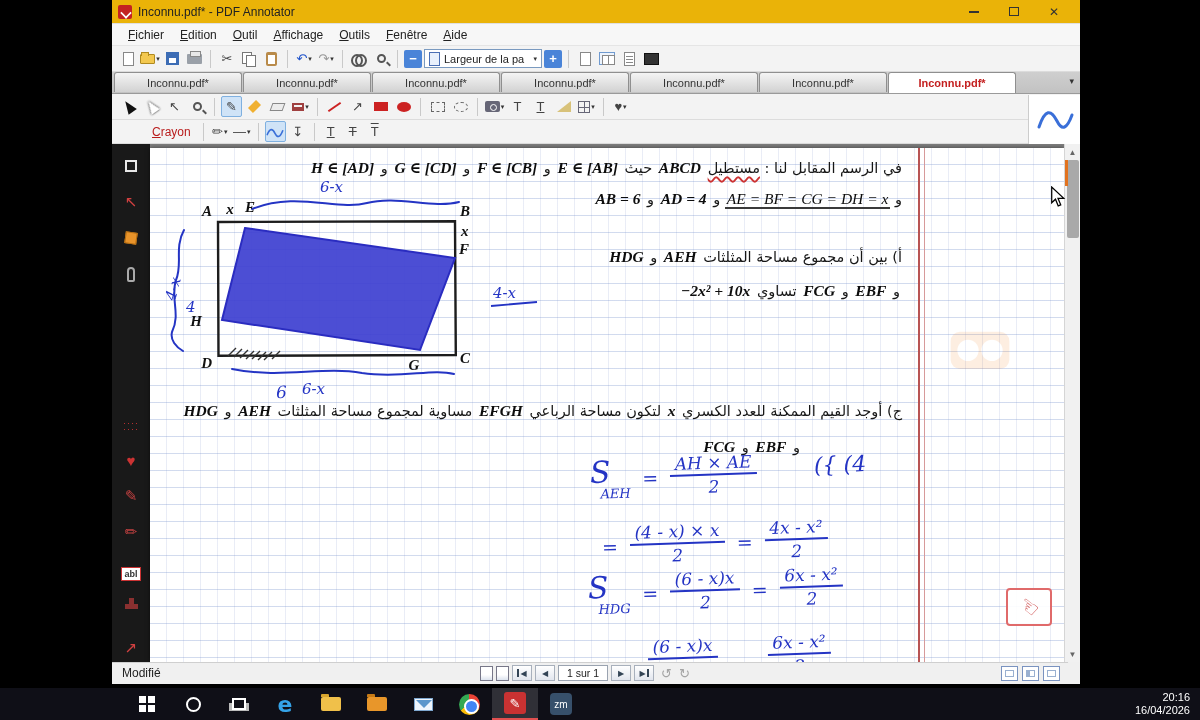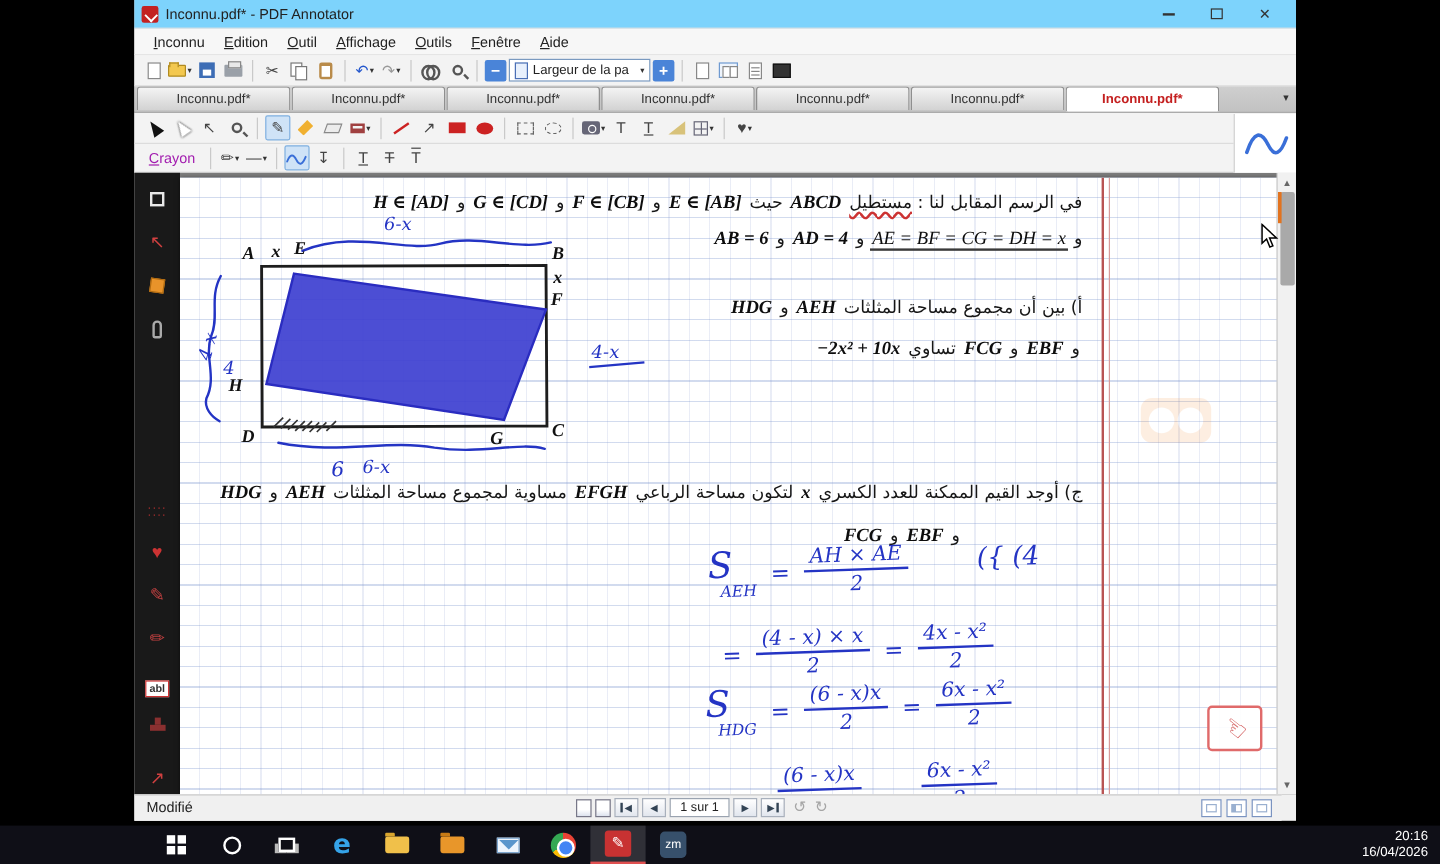--- a/index.html
+++ b/index.html
@@ -3,21 +3,21 @@
 <meta charset="utf-8">
 <style>
   * { margin:0; padding:0; box-sizing:border-box; }
   html,body { width:1200px; height:720px; background:#000; overflow:hidden;
               font-family:"Liberation Sans","DejaVu Sans",sans-serif; }
   .stage { position:relative; width:1200px; height:720px; background:#000; }
 
   
   .app { position:absolute; left:112px; top:0; width:968px; height:684px; background:#f0f0f0; }
 
-  .titlebar { height:24px; background:#7dd3fc; display:flex; align-items:center; padding:0 6px; border-bottom:1px solid #e0e0e0;}
+  .titlebar { height:24px; background:#eab308; display:flex; align-items:center; padding:0 6px; border-bottom:1px solid #e0e0e0;}
   .appico { width:14px; height:14px; background:#c32222; border-radius:2px; margin-right:6px; position:relative;}
   .appico::after{content:"";position:absolute;left:3px;top:3px;width:8px;height:8px;border-left:2px solid #fff;border-bottom:2px solid #fff;transform:rotate(-45deg) scale(.8);}
   .title { font-size:12px; color:#222; }
   .winbtns { margin-left:auto; display:flex; }
   .wb { width:40px; height:22px; display:flex; align-items:center; justify-content:center; font-size:12px; color:#333; }
   .minbar { width:10px; height:2px; background:#333; }
   .maxbox { width:10px; height:9px; border:1.5px solid #333; }
 
   .menubar { height:22px; background:#f7f7f7; display:flex; align-items:center; padding:0 8px; font-size:12px; color:#222; border-bottom:1px solid #e5e5e5;}
   .mitem { display:inline-block; padding:2px 8px; }
@@ -77,21 +77,21 @@
   .red-ell { width:14px; height:10px; background:#cc2222; border-radius:50%; }
   .dashrect { width:14px; height:10px; border:1.5px dashed #666; }
   .lasso { width:14px; height:10px; border:1.5px dashed #666; border-radius:50%; }
   .cam { width:15px; height:11px; background:#667; border-radius:2px; position:relative; }
   .cam::after{content:"";position:absolute;left:5px;top:3px;width:5px;height:5px;border:1.5px solid #fff;border-radius:50%;}
   .ruler { width:0; height:0; border-left:14px solid transparent; border-bottom:11px solid #d8c27a; }
   .sh-grid { width:12px; height:12px; border:1px solid #667; position:relative; }
   .sh-grid::after{content:"";position:absolute;left:5px;top:0;width:1px;height:10px;background:#667;box-shadow:-6px 5px 0 6px transparent;}
   .sh-grid::before{content:"";position:absolute;left:0;top:5px;width:10px;height:1px;background:#667;}
   .t-u { text-decoration:underline; } .t-s { text-decoration:line-through; } .t-o { text-decoration:overline; }
-  .crlabel { font-size:12px; color:#a21caf; padding:0 6px; }
+  .crlabel { font-size:12px; color:#b91c1c; padding:0 6px;margin-left:28px; }
   .crlabel::first-letter { text-decoration:underline; }
   .ptr { width:0; height:0; border-left:5px solid transparent; border-right:5px solid transparent; border-bottom:13px solid #111; transform:rotate(-35deg); }
   .ptr.white { border-bottom-color:#fff; filter:drop-shadow(0 0 1px #000); }
 
   .preview-box { position:absolute; right:0; top:95px; width:52px; height:49px; background:#fff; border-left:1px solid #ccc; display:flex; align-items:center; justify-content:center; z-index:5;}
 
   
   .content { position:absolute; left:0; top:144px; width:968px; height:518px; background:#7d7d7d; }
   .side { position:absolute; left:0; top:0; width:38px; height:100%; background:#191919; display:flex; flex-direction:column; align-items:center; padding-top:10px; }
   .sit { width:26px; height:24px; display:flex; align-items:center; justify-content:center; font-size:15px; }
@@ -202,21 +202,21 @@
             <span class="minbar"></span>
           </span>
         <span class="wb">
             <span class="maxbox"></span>
           </span>
         <span class="wb">✕</span>
       </div>
     </div>
 
     <div class="menubar">
-        <span class="mitem">Inconnu</span>
+        <span class="mitem">Fichier</span>
         <span class="mitem">Edition</span>
         <span class="mitem">Outil</span>
         <span class="mitem">Affichage</span>
         <span class="mitem">Outils</span>
         <span class="mitem">Fenêtre</span>
         <span class="mitem">Aide</span>
       </div>
 
     <div class="toolbar t1">
       <span class="ci">

